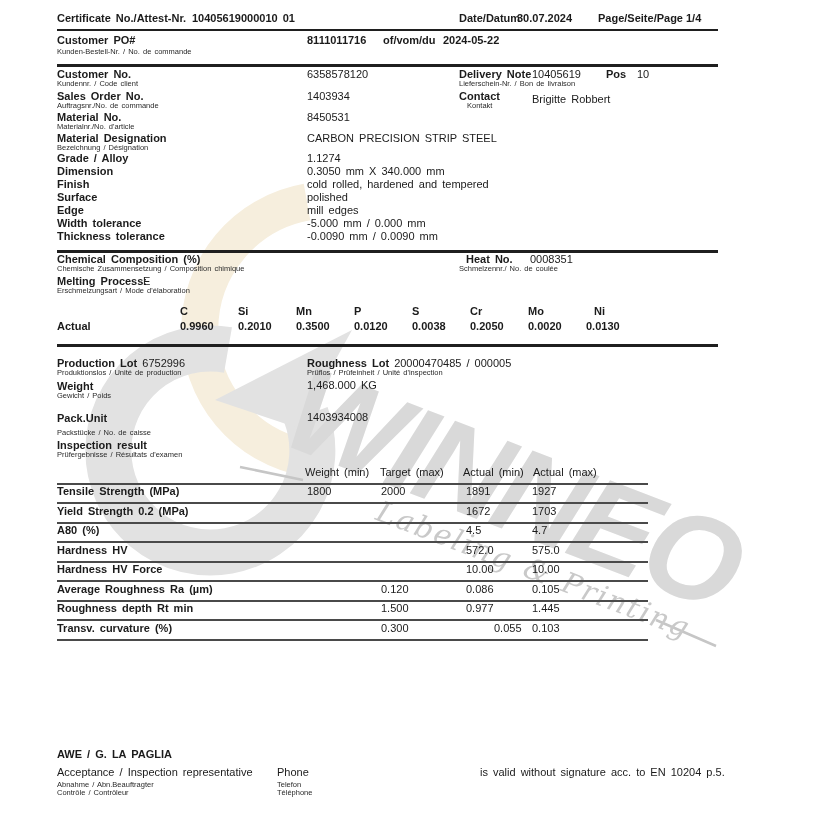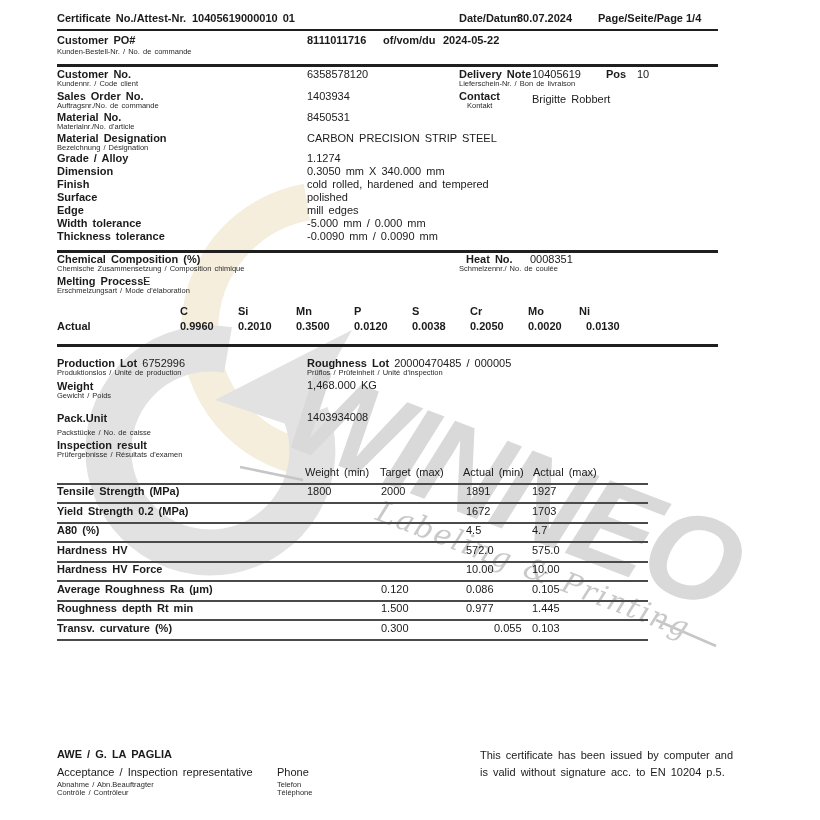--- a/index.html
+++ b/index.html
@@ -127,21 +127,21 @@
     <span class="abs sub" style="left:57px;top:287px">Erschmelzungsart / Mode d'élaboration</span>
 
     <div class="abs" style="left:0;top:306px">
       <span class="abs b" style="left:180px">C</span>
       <span class="abs b" style="left:238px">Si</span>
       <span class="abs b" style="left:296px">Mn</span>
       <span class="abs b" style="left:354px">P</span>
       <span class="abs b" style="left:412px">S</span>
       <span class="abs b" style="left:470px">Cr</span>
       <span class="abs b" style="left:528px">Mo</span>
-      <span class="abs b" style="left:579px">Ni</span>
+      <span class="abs b" style="left:594px">Ni</span>
     </div>
     <div class="abs" style="left:0;top:321px">
       <span class="abs b" style="left:57px">Actual</span>
       <span class="abs b" style="left:180px">0.9960</span>
       <span class="abs b" style="left:238px">0.2010</span>
       <span class="abs b" style="left:296px">0.3500</span>
       <span class="abs b" style="left:354px">0.0120</span>
       <span class="abs b" style="left:412px">0.0038</span>
       <span class="abs b" style="left:470px">0.2050</span>
       <span class="abs b" style="left:528px">0.0020</span>
@@ -259,17 +259,16 @@
     <div class="abs" style="left:57px;top:767px">
       <span>Acceptance / Inspection representative</span>
       <div class="sub" style="margin-top:3px">Abnahme / Abn.Beauftragter</div>
       <div class="sub">Contrôle / Contrôleur</div>
     </div>
     <div class="abs" style="left:277px;top:767px">
       <span>Phone</span>
       <div class="sub" style="margin-top:3px">Telefon</div>
       <div class="sub">Téléphone</div>
     </div>
-    <span class="abs" style="left:480px;top:750px">This certificate has been issued by computer and</span>
     <span class="abs" style="left:480px;top:767px">is valid without signature acc. to EN 10204 p.5.</span>
 
   </div>
 </div>
 
 </body></html>

